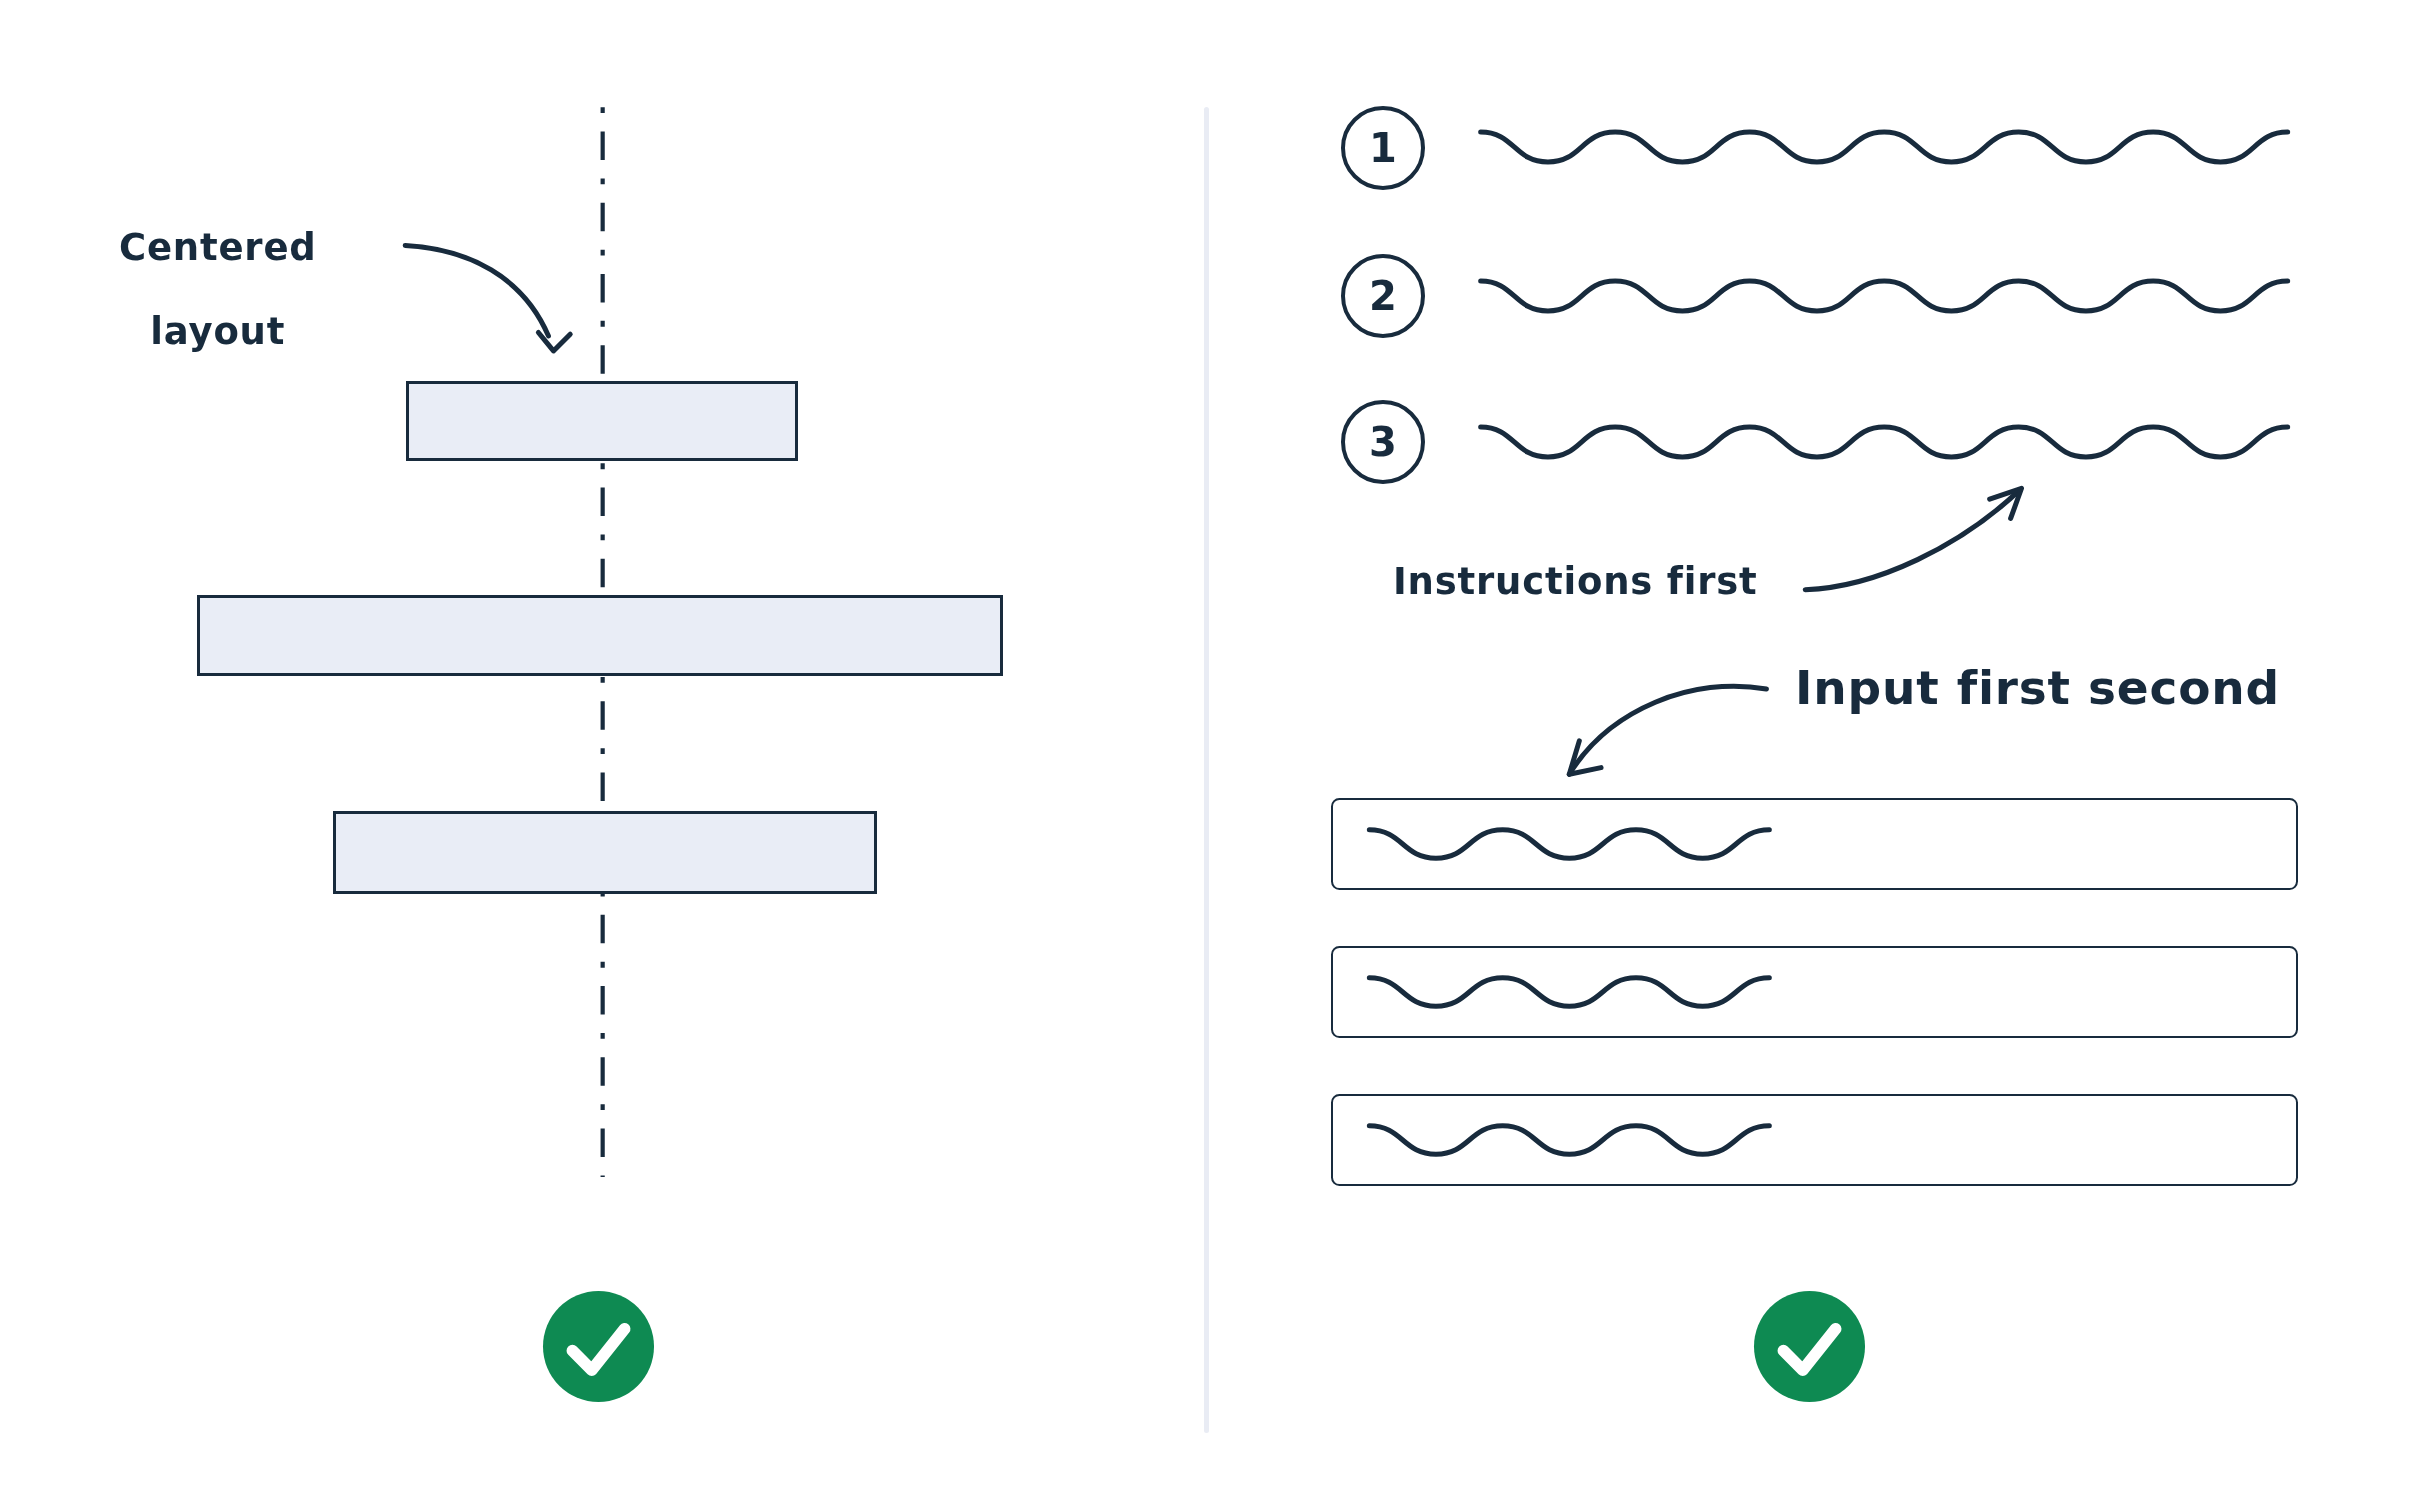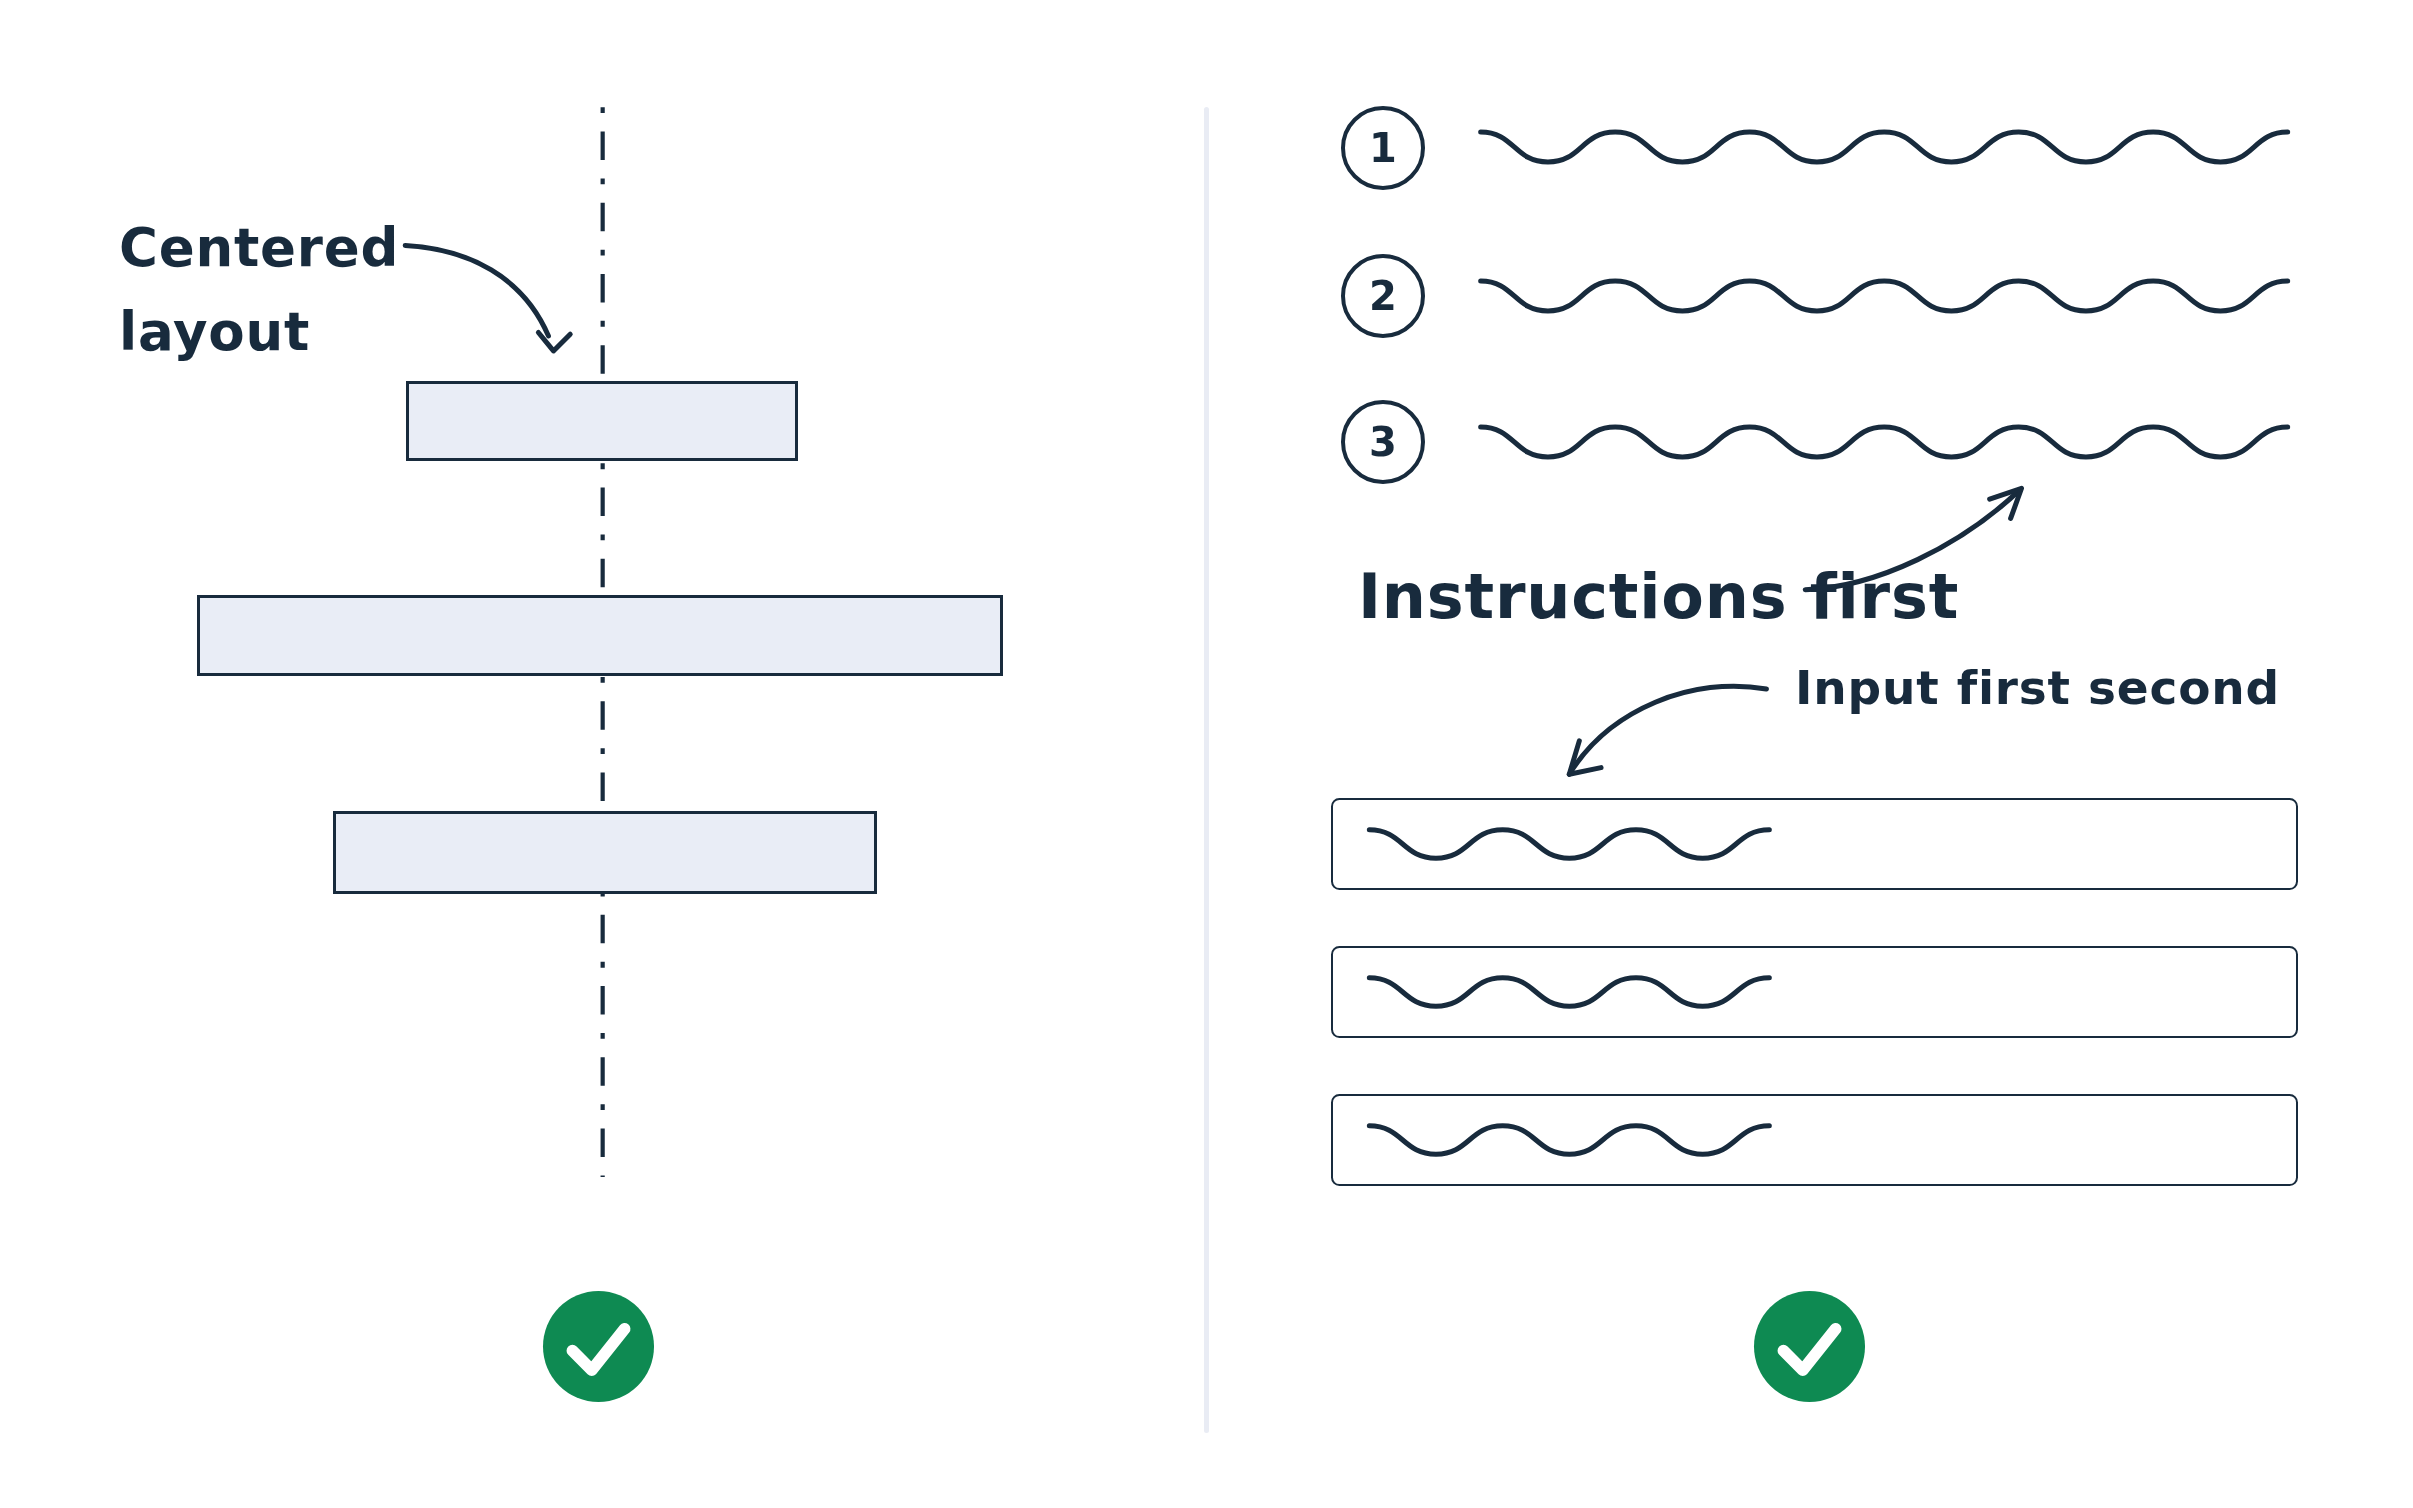--- a/index.html
+++ b/index.html
@@ -19,21 +19,21 @@
     border:3.4px solid var(--ink,#182B3D);
     box-sizing:border-box;
   }
   .box1{left:406px;top:381px;width:392px;height:80px;}
   .box2{left:197px;top:595px;width:806px;height:81px;}
   .box3{left:333px;top:811px;width:544px;height:83px;}
 
   .hand-label{
     font-weight:600;letter-spacing:0.8px;color:var(--ink,#182B3D);
   }
-  .centered-label{left:119px;top:206px;font-size:53px;line-height:84px;}
+  .centered-label{left:119px;top:206px;font-size:37px;line-height:84px;text-align:center;}
   .centered-label span{display:block;}
 
   .arrow path, .arrow polyline{
     fill:none;stroke:var(--ink,#182B3D);stroke-width:6;
     stroke-linecap:round;stroke-linejoin:round;
   }
   .arrow-centered{left:360px;top:210px;}
   .arrow-instructions{left:1760px;top:453px;}
   .arrow-inputs{left:1534px;top:654px;}
 
@@ -58,21 +58,21 @@
   }
   .badge1{left:1341px;top:106px;}
   .badge2{left:1341px;top:254px;}
   .badge3{left:1341px;top:400px;}
 
   .squiggle path{fill:none;stroke:var(--ink,#182B3D);stroke-width:6;stroke-linecap:round;}
   .sq1{left:1475px;top:127px;}
   .sq2{left:1475px;top:276px;}
   .sq3{left:1475px;top:422px;}
 
-  .instructions-label{left:1358px;top:560px;font-size:62px;}
+  .instructions-label{left:1393px;top:560px;font-size:37px;}
   .inputs-label{left:1795px;top:660px;font-size:47px;}
 
   .field{
     left:1331px;width:967px;height:92px;box-sizing:border-box;
     border:2.5px solid var(--ink,#182B3D);border-radius:8.4px;background:#fff;
   }
   .field1{top:798px;}
   .field2{top:946px;}
   .field3{top:1094px;}
   .field svg{position:absolute;left:32px;top:24px;}

